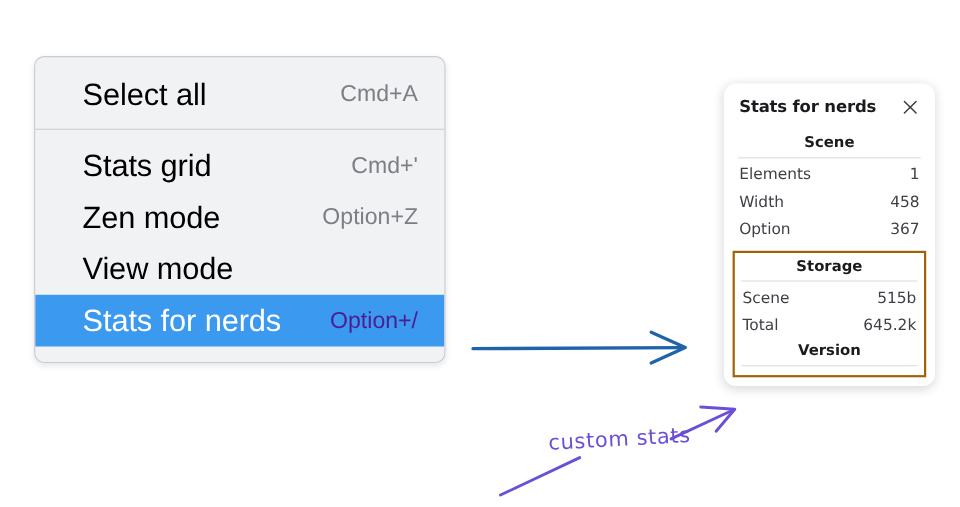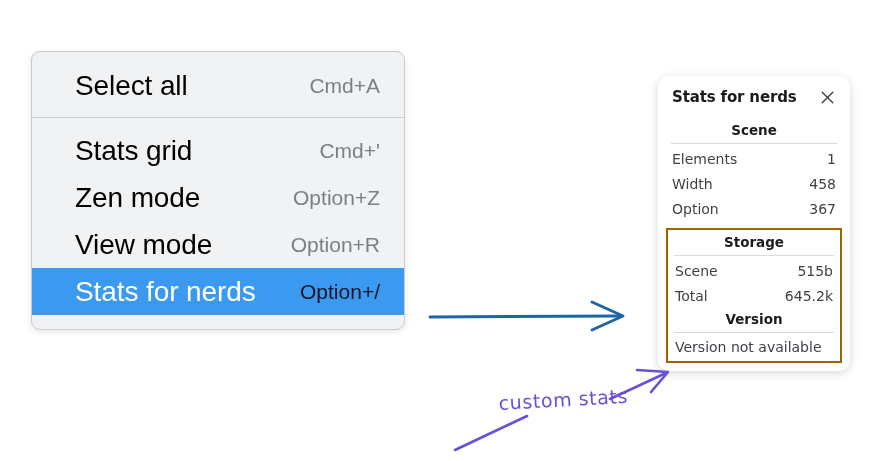--- a/index.html
+++ b/index.html
@@ -50,21 +50,21 @@
   .menu-item .mi-accel {
     font-size: 21px;
     color: #7c7f85;
     white-space: nowrap;
     text-align: right;
   }
   .menu-item.selected {
     background: #3b99ef;
   }
   .menu-item.selected .mi-label { color: #ffffff; }
-  .menu-item.selected .mi-accel { color: #0f172a; }
+  .menu-item.selected .mi-accel { color: #4c1d95; }
 
   .menu-separator {
     height: 1px;
     background: #c9ccd1;
     margin: 8px 0 0 0;
   }
   .menu-group-pad { height: 9px; }
 
   
   .stats-panel {
@@ -181,21 +181,20 @@
     <span class="mi-accel">Cmd+'</span>
   </div>
 
   <div class="menu-item">
     <span class="mi-label">Zen mode</span>
     <span class="mi-accel">Option+Z</span>
   </div>
 
   <div class="menu-item">
     <span class="mi-label">View mode</span>
-    <span class="mi-accel">Option+R</span>
   </div>
 
   <div class="menu-item selected">
     <span class="mi-label">Stats for nerds</span>
     <span class="mi-accel">Option+/</span>
   </div>
 
   <div class="menu-pad-bottom"></div>
 </div>
 
@@ -236,21 +235,20 @@
       <span class="sp-val">515b</span>
     </div>
     <div class="sp-row">
       <span class="sp-key">Total</span>
       <span class="sp-val">645.2k</span>
     </div>
 
     <div class="sp-section-title">Version</div>
     <div class="sp-rule"></div>
 
-    <div class="sp-plain">Version not available</div>
   </div>
 </div>
 
 <svg class="annot-layer" width="873" height="461" viewBox="0 0 873 461">
 
   <g>
     <path d="M430 317 L620 316" stroke="#1f64a8" stroke-width="3" fill="none" stroke-linecap="round"></path>
     <path d="M592 302 L623 316 L592 330" stroke="#1f64a8" stroke-width="3" fill="none" stroke-linecap="round" stroke-linejoin="round"></path>
   </g>
 

